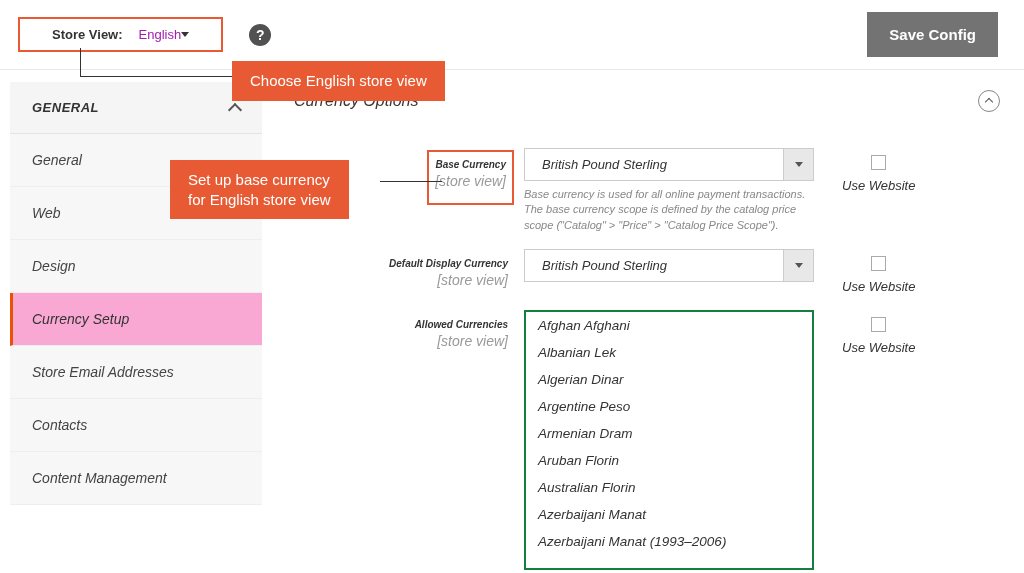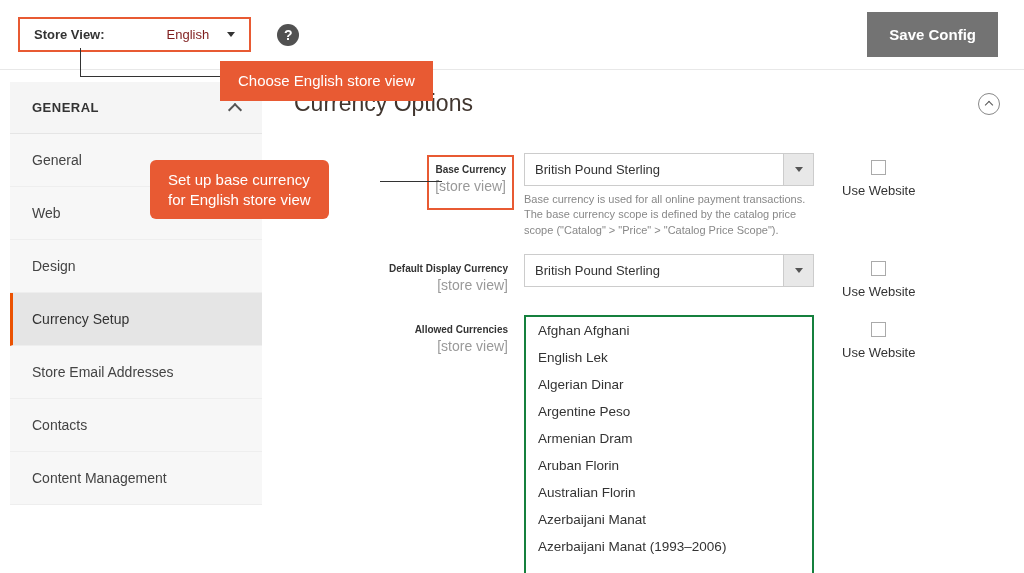--- a/index.html
+++ b/index.html
@@ -1,54 +1,54 @@
 <!DOCTYPE html>
 <html><head>
   <meta charset="utf-8">
   <style>
     * { box-sizing: border-box; margin: 0; padding: 0; }
     body { font-family: 'Helvetica Neue', Arial, sans-serif; font-size: 13px; color: #333; background: #fff; width: 1024px; height: 573px; overflow: hidden; position: relative; }
     
     .topbar { display: flex; align-items: center; padding: 16px 18px; border-bottom: 1px solid #e8e8e8; height: 70px; }
-    .store-view-box { border: 2px solid #e85a33; padding: 8px 14px; display: flex; align-items: center; gap: 16px; }
+    .store-view-box { border: 2px solid #e85a33; padding: 8px 32px; display: flex; align-items: center; gap: 16px; }
     .store-view-label { font-weight: 600; color: #333; font-size: 13px; }
-    .store-view-value { font-size: 13px; color: #7f1d1d; display: flex; align-items: center; gap: 18px; cursor: pointer; margin-left: 46px; }
+    .store-view-value { font-size: 13px; color: #a21caf; display: flex; align-items: center; gap: 0; cursor: pointer; }
     .dropdown-arrow { width: 0; height: 0; border-left: 4px solid transparent; border-right: 4px solid transparent; border-top: 5px solid #333; }
     .help-icon { margin-left: 26px; width: 22px; height: 22px; border-radius: 50%; background: #515151; color: #fff; display: flex; align-items: center; justify-content: center; font-weight: 600; font-size: 14px; cursor: pointer; }
     .save-btn { margin-left: auto; background: #737373; color: #fff; border: none; padding: 14px 22px; font-size: 15px; font-weight: 600; cursor: pointer; margin-right: 8px; }
     
     .callout { position: absolute; background: #e85a33; color: #fff; padding: 10px 18px; font-size: 15px; line-height: 1.3; z-index: 10; }
-    .callout1 { top: 61px; left: 220px; }
-    .callout2 { top: 160px; left: 150px; border-radius: 6px; }
+    .callout1 { top: 61px; left: 232px; }
+    .callout2 { top: 160px; left: 170px; }
     
     .connector { position: absolute; border-color: #333; z-index: 5; }
     .conn1 { top: 48px; left: 80px; width: 152px; height: 29px; border-left: 1px solid #333; border-bottom: 1px solid #333; }
     .conn2 { top: 181px; left: 380px; width: 62px; height: 1px; border-top: 1px solid #333; }
     
-    .layout { display: flex; padding: 12px 8px 0 10px; height: calc(573px - 70px); }
+    .layout { display: flex; padding: 12px 8px 0 10px; height: calc(573px - 70px); font-style: italic; }
     
     .sidebar { width: 252px; flex-shrink: 0; }
     .sidebar-header { background: #f5f5f5; padding: 18px 22px; display: flex; align-items: center; justify-content: space-between; border-bottom: 1px solid #e5e5e5; cursor: pointer; }
     .sidebar-header-title { font-weight: 600; letter-spacing: 0.5px; color: #333; font-size: 13px; }
     .chevron-up { width: 10px; height: 10px; border-left: 2px solid #555; border-top: 2px solid #555; transform: rotate(45deg); margin-top: 4px; }
     .sidebar-item { background: #f7f7f7; padding: 18px 22px; font-size: 14px; color: #444; cursor: pointer; border-bottom: 1px solid #eee; }
-    .sidebar-item.active { background: #e5e5e5; color: #333; border-left: 3px solid #eb5202; padding-left: 19px; }
+    .sidebar-item.active { background: #f9a8d4; color: #333; border-left: 3px solid #eb5202; padding-left: 19px; }
     
     .main { flex: 1; padding: 8px 0 0 32px; overflow: hidden; }
-    .section-title { font-size: 23px; color: #41362f; font-weight: 400; margin-bottom: 36px; display: flex; align-items: center; justify-content: space-between; }
+    .section-title { font-size: 16px; color: #41362f; font-weight: 400; margin-bottom: 36px; display: flex; align-items: center; justify-content: space-between; }
     .collapse-circle { width: 22px; height: 22px; border: 1px solid #888; border-radius: 50%; display: flex; align-items: center; justify-content: center; cursor: pointer; margin-right: 16px; }
     .chevron-up-sm { width: 6px; height: 6px; border-left: 1.5px solid #555; border-top: 1.5px solid #555; transform: rotate(45deg); margin-top: 2px; }
     
     .field-row { display: flex; align-items: flex-start; margin-bottom: 16px; }
     .field-label-wrap { width: 230px; flex-shrink: 0; text-align: right; padding-right: 16px; padding-top: 6px; }
     .field-label { font-size: 10px; font-weight: 600; color: #333; }
     .field-label-box { border: 2px solid #e85a33; display: inline-block; padding: 4px 6px 14px 6px; margin: -4px -6px -14px -6px; }
     .field-scope { font-size: 14px; color: #999; display: block; margin-top: 2px; }
     .field-control { width: 290px; flex-shrink: 0; }
-    .select-box { display: flex; width: 100%; border: 1px solid #ccc; background: #fff; cursor: pointer; }
+    .select-box { display: flex; width: 100%; border: 1px solid #ccc; background: #fff; cursor: pointer; padding-left: 7px; }
     .select-value { flex: 1; padding: 8px 10px; font-size: 13px; color: #333; }
     .select-handle { width: 30px; background: #e8e8e8; border-left: 1px solid #ccc; display: flex; align-items: center; justify-content: center; }
     .handle-arrow { width: 0; height: 0; border-left: 4px solid transparent; border-right: 4px solid transparent; border-top: 5px solid #555; }
     .field-note { font-size: 11px; color: #888; margin-top: 6px; line-height: 1.4; }
     .field-extra { padding-left: 28px; display: flex; align-items: center; gap: 8px; padding-top: 7px; flex-direction: column; }
     .checkbox { width: 15px; height: 15px; border: 1px solid #aaa; background: #fff; cursor: pointer; }
     .checkbox-label { font-size: 13px; color: #333; }
     
     .multiselect { border: 2px solid #15803d; height: 260px; overflow-y: scroll; background: #fff; }
     .ms-item { padding: 6px 12px; font-size: 13.5px; color: #333; cursor: pointer; }
@@ -146,21 +146,21 @@
     </div>
 
     <div class="field-row">
       <div class="field-label-wrap">
         <span class="field-label">Allowed Currencies</span>
         <span class="field-scope">[store view]</span>
       </div>
       <div class="field-control">
         <div class="multiselect">
           <div class="ms-item">Afghan Afghani</div>
-          <div class="ms-item">English Lek</div>
+          <div class="ms-item">Albanian Lek</div>
           <div class="ms-item">Algerian Dinar</div>
           <div class="ms-item">Argentine Peso</div>
           <div class="ms-item">Armenian Dram</div>
           <div class="ms-item">Aruban Florin</div>
           <div class="ms-item">Australian Florin</div>
           <div class="ms-item">Azerbaijani Manat</div>
           <div class="ms-item">Azerbaijani Manat (1993–2006)</div>
         </div>
       </div>
       <div class="field-extra">

